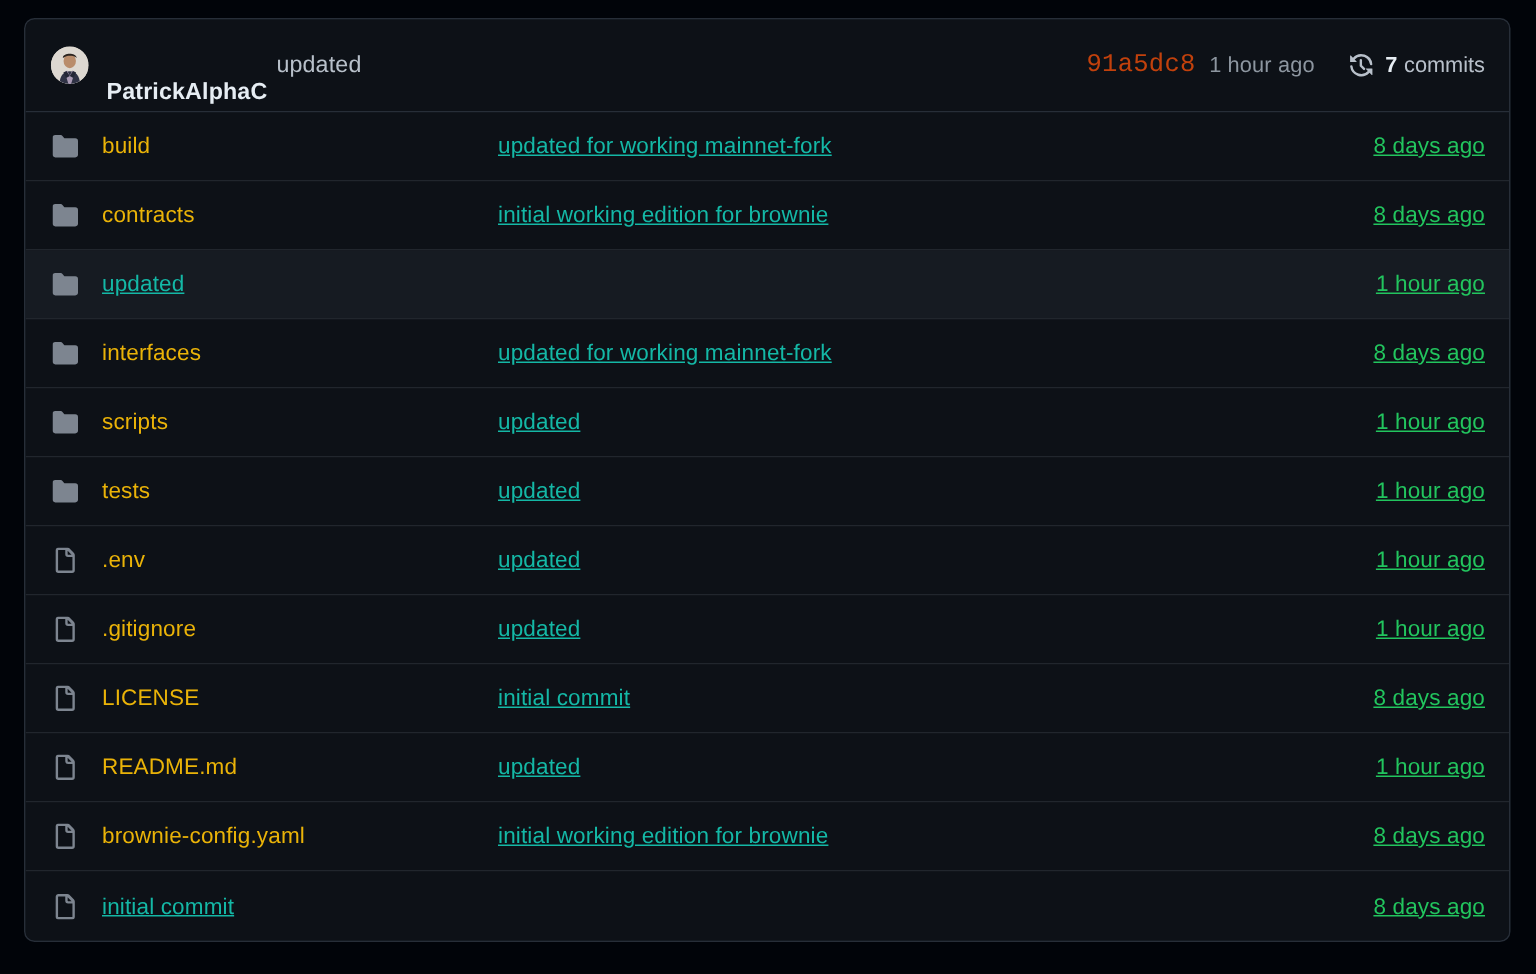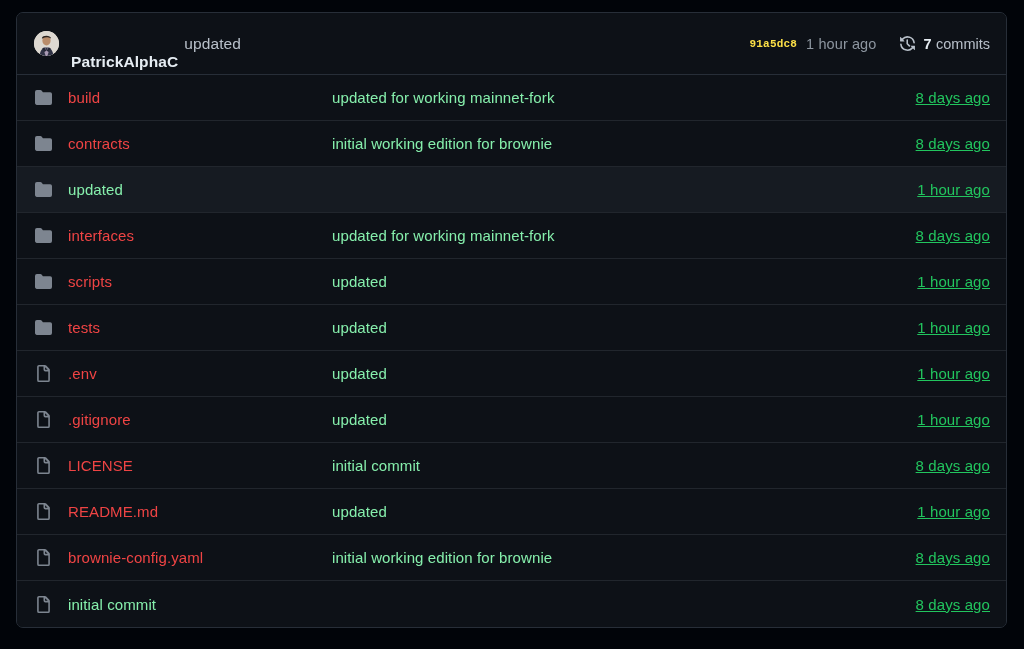--- a/index.html
+++ b/index.html
@@ -69,24 +69,23 @@
     letter-spacing: 0.1px;
   }
 
   .commit-right {
     margin-left: auto;
     display: flex;
     align-items: center;
   }
   .commit-sha {
     font-family: "Liberation Mono", monospace;
-    font-size: 11px;
-    color: #fde047;
+    font-size: 17px;
+    color: #c2410c;
     letter-spacing: 0.2px;
-    font-weight: bold;
   }
   .commit-time {
     font-size: 14.5px;
     color: #8d96a0;
     margin-left: 9px;
     letter-spacing: 0.1px;
   }
   .commits-link {
     display: flex;
     align-items: center;
@@ -132,36 +131,37 @@
     display: flex;
     align-items: center;
     justify-content: center;
   }
   .row-icon svg { display: block; }
 
   .row-name {
     width: 264px;
     flex: 0 0 auto;
     font-size: 15px;
-    color: #ef4444;
+    color: #eab308;
     letter-spacing: 0.1px;
     white-space: nowrap;
     overflow: hidden;
     text-overflow: ellipsis;
   }
 
   .row-message {
     flex: 1 1 auto;
     font-size: 15px;
-    color: #86efac;
+    color: #14b8a6;
     letter-spacing: 0.1px;
     white-space: nowrap;
     overflow: hidden;
     text-overflow: ellipsis;
     padding-right: 16px;
+    text-decoration: underline;
   }
 
   .row-time {
     flex: 0 0 auto;
     font-size: 15px;
     color: #22c55e;
     text-align: right;
     letter-spacing: 0.1px;
     white-space: nowrap;
     text-decoration: underline;

